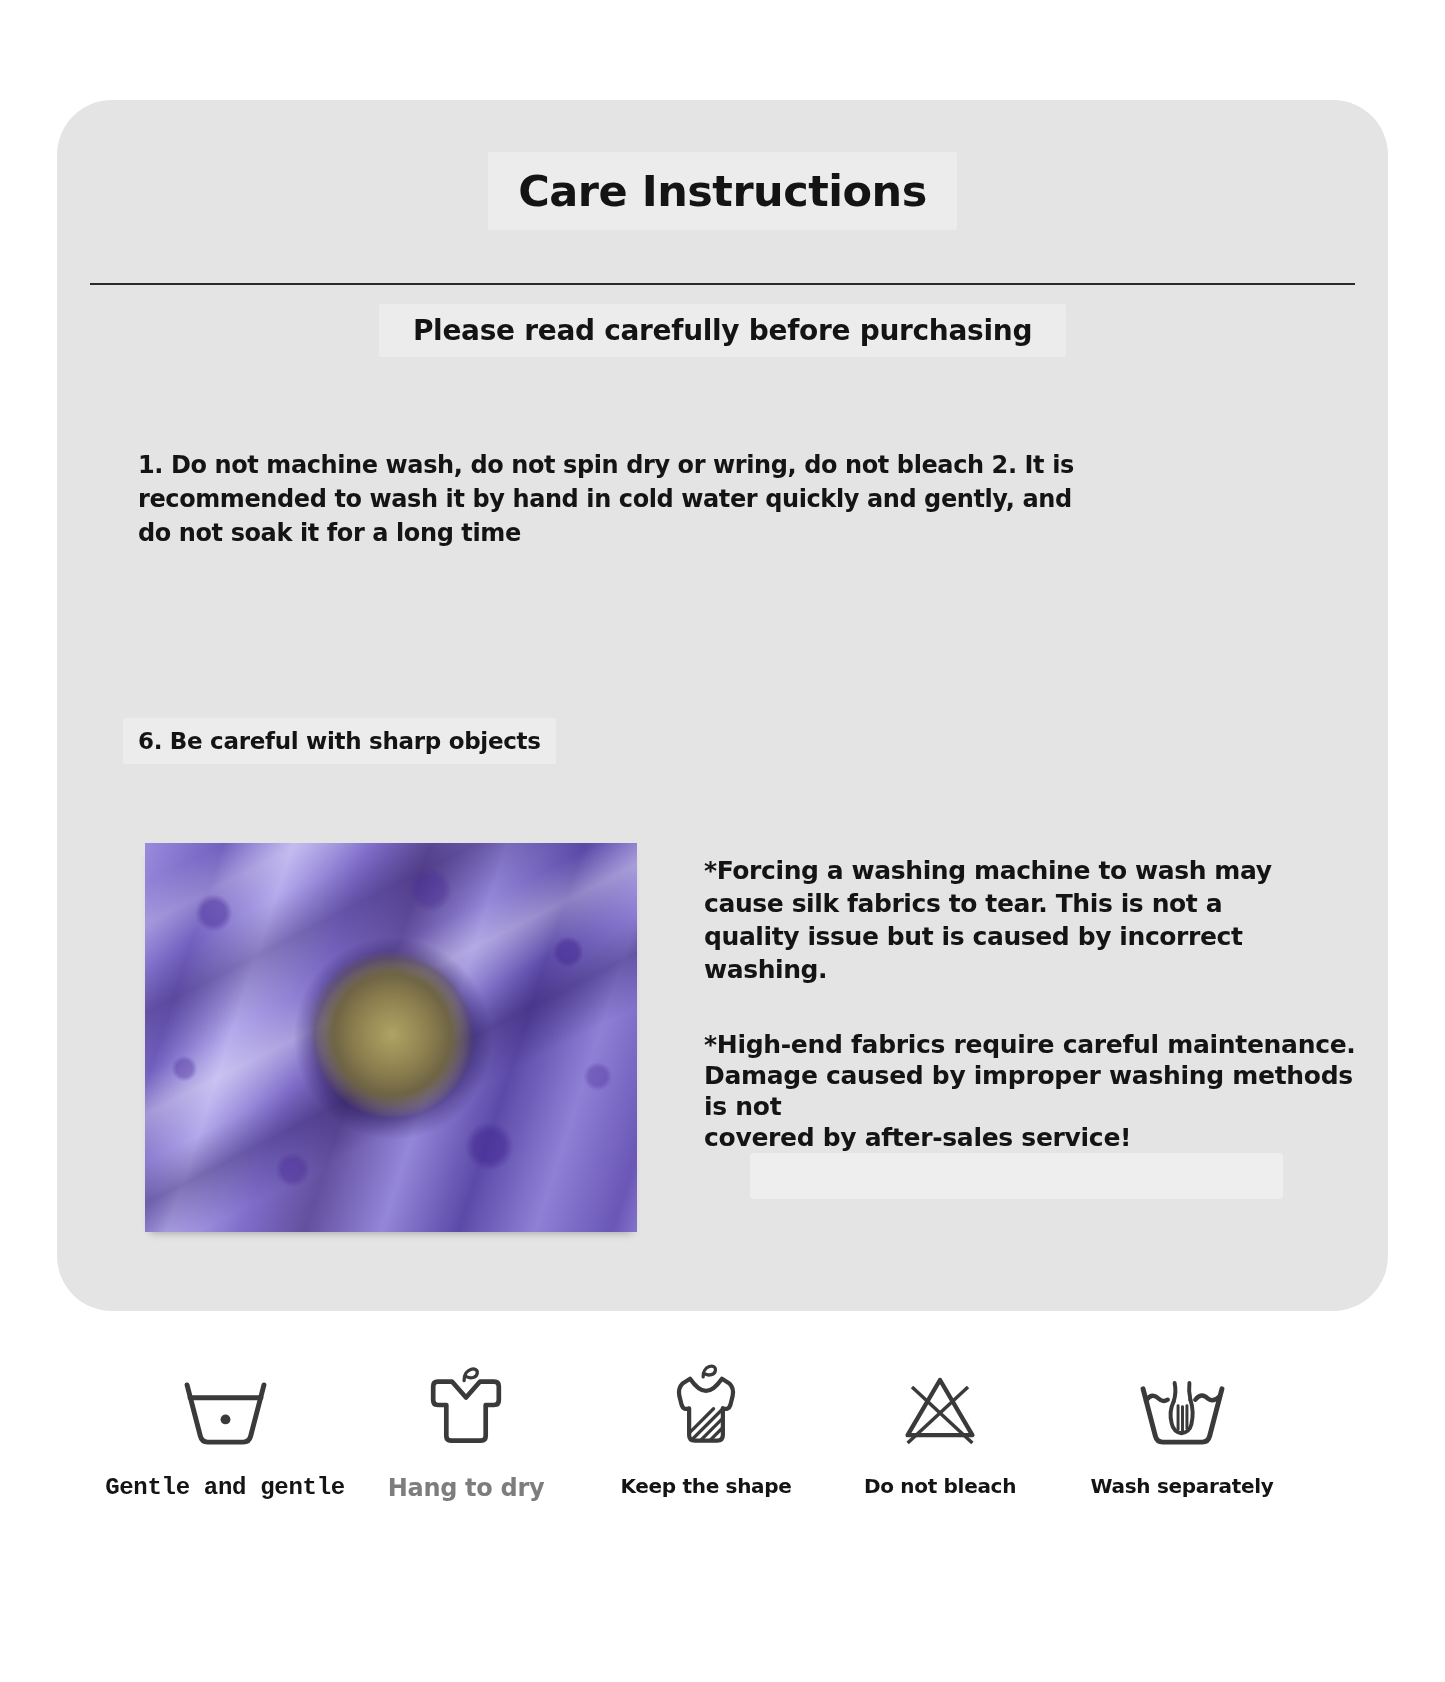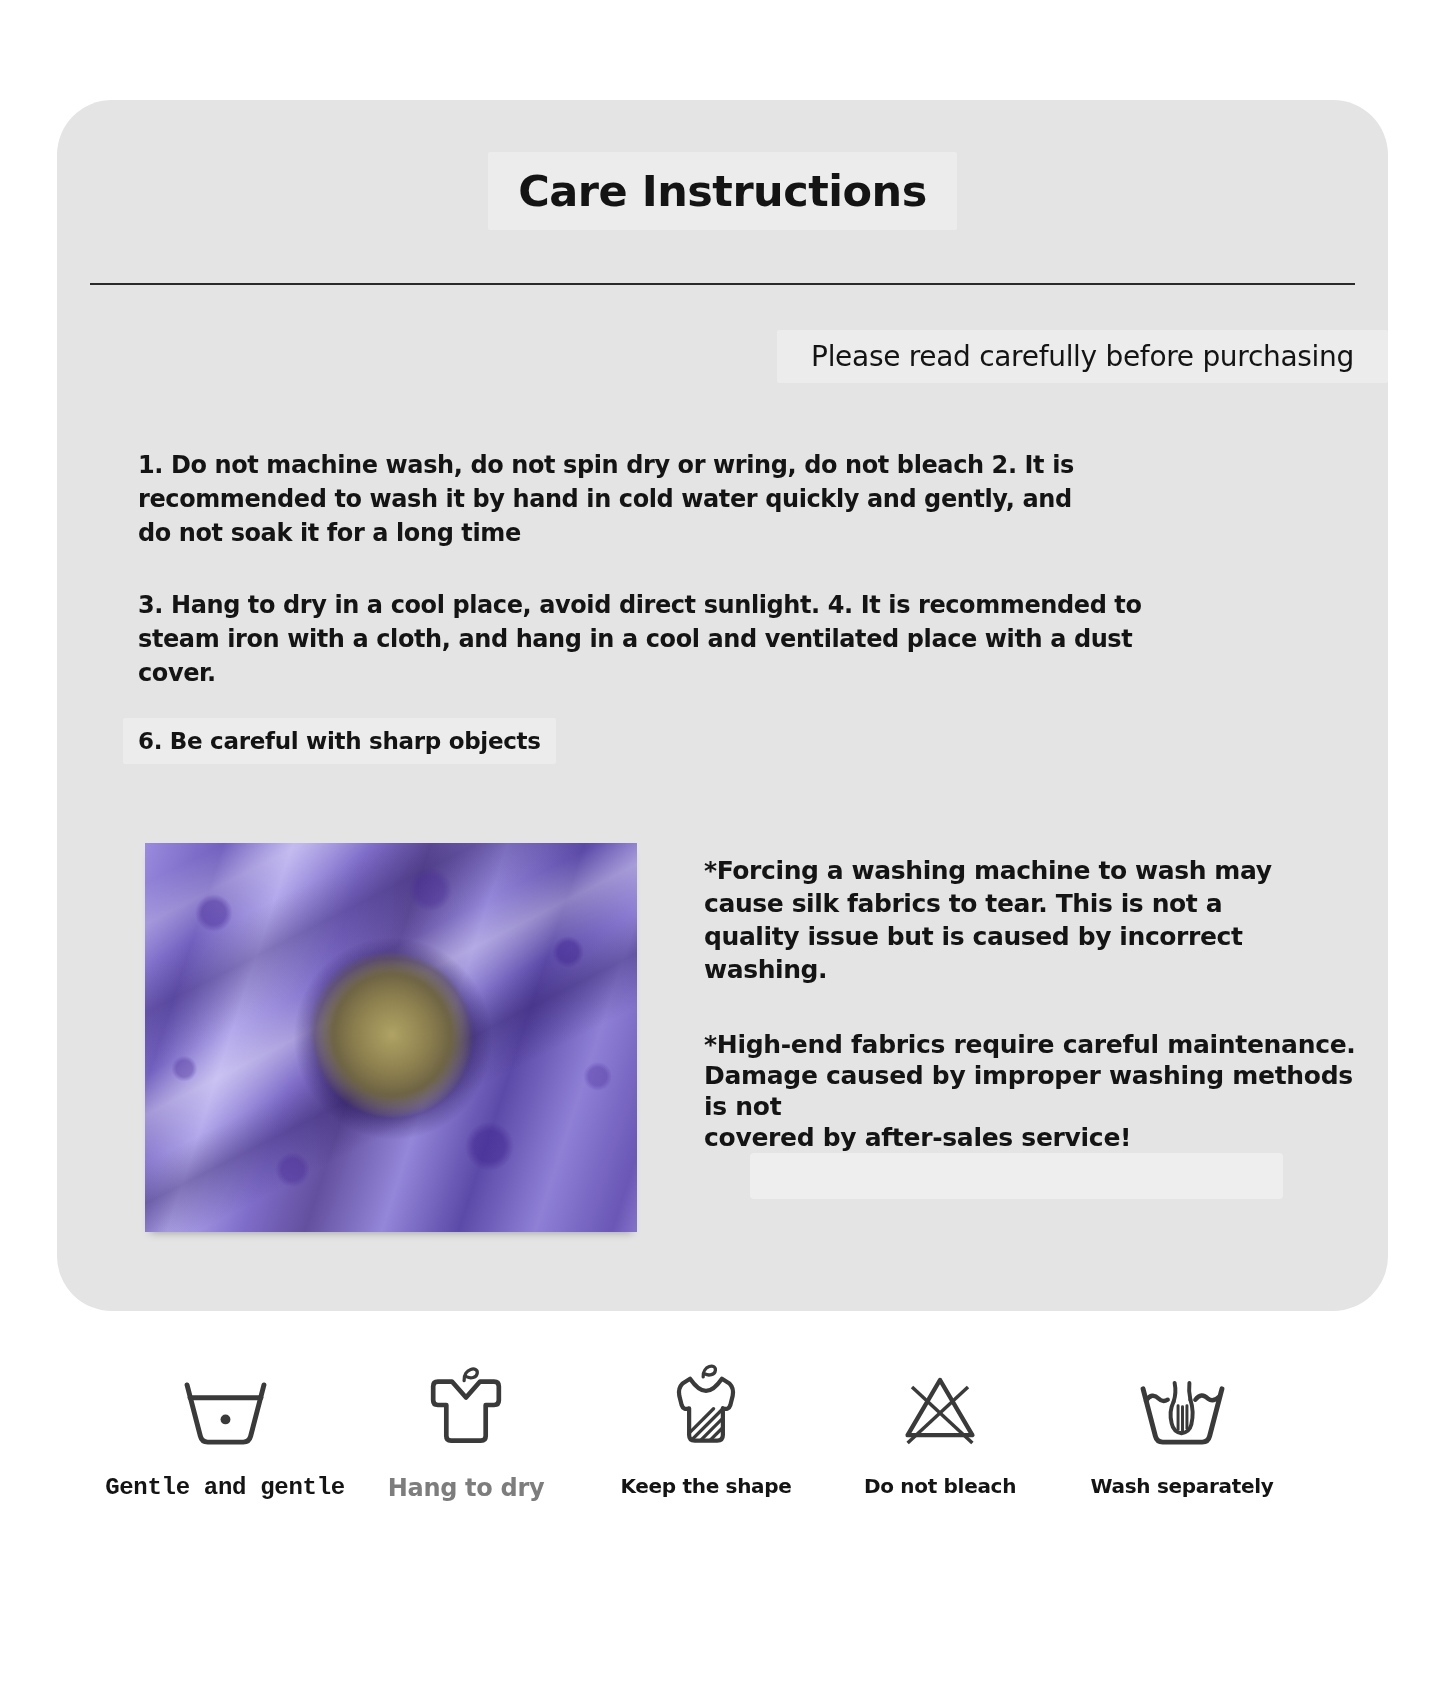--- a/index.html
+++ b/index.html
@@ -15,22 +15,22 @@
     position:absolute;left:0;top:52px;width:100%;text-align:center;
     font-size:43px;font-weight:700;letter-spacing:-0.5px;
   }
   .title .hl,.subtitle .hl,.para3 .hl{
     background:rgba(255,255,255,0.30);padding:14px 30px;display:inline-block;border-radius:2px;
   }
   .divider{
     position:absolute;left:33px;top:183px;width:1265px;height:2px;background:#2a2a2a;
   }
   .subtitle{
-    position:absolute;left:0;top:230px;width:100%;text-align:right;
-    font-size:28px;font-weight:400;letter-spacing:-0.3px;
+    position:absolute;left:0;top:204px;width:100%;text-align:center;
+    font-size:28px;font-weight:700;letter-spacing:-0.3px;
   }
   .subtitle .hl{padding:10px 34px;}
   .para{
     position:absolute;left:81px;width:1245px;
     font-size:24px;font-weight:700;line-height:34px;letter-spacing:-0.4px;
     white-space:pre-line;
   }
   .para1{top:348px;}
   .para2{top:488px;}
   .para3{
@@ -107,23 +107,20 @@
     <div class="divider"></div>
 
     <div class="subtitle">
       <span class="hl">Please read carefully before purchasing</span>
     </div>
 
     <div class="para para1">1. Do not machine wash, do not spin dry or wring, do not bleach 2. It is
 recommended to wash it by hand in cold water quickly and gently, and
 do not soak it for a long time</div>
 
-    <div class="para para2">3. Hang to dry in a cool place, avoid direct sunlight. 4. It is recommended to
-steam iron with a cloth, and hang in a cool and ventilated place with a dust
-cover.</div>
 
     <div class="para3">
       <span class="hl">6. Be careful with sharp objects</span>
     </div>
 
     <div class="photo" title="Torn purple jacquard silk fabric close-up">
       <div class="folds"></div>
       <div class="folds2"></div>
       <div class="flowers"></div>
       <div class="tear-edge"></div>

